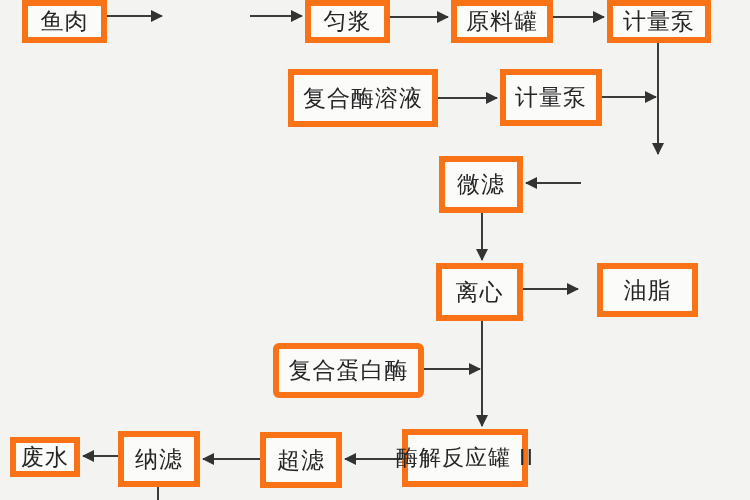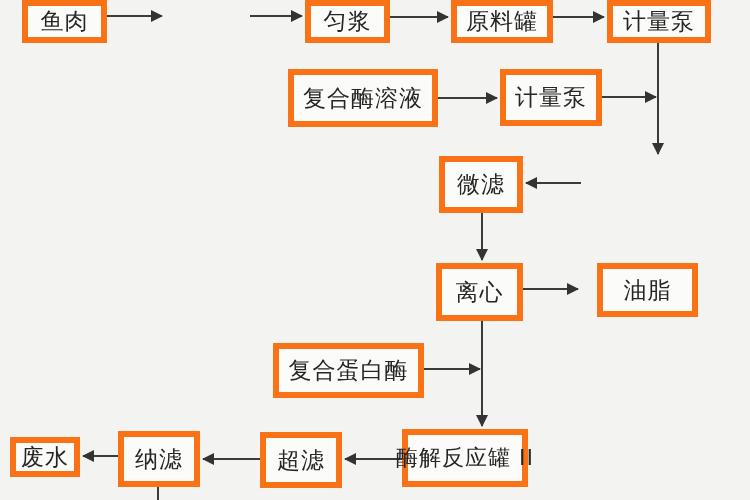--- a/index.html
+++ b/index.html
@@ -78,21 +78,21 @@
 
   <div class="node" style="left:500px; top:69px; width:102px; height:57px;">计量泵</div>
 
   <div class="node" style="left:439px; top:156px; width:84px; height:57px;">微滤</div>
 
 
   <div class="node" style="left:436px; top:263px; width:87px; height:58px;">离心</div>
 
   <div class="node" style="left:581px; top:263px; width:101px; height:54px;margin-left:16px;">油脂</div>
 
-  <div class="node" style="left:273px; top:343px; width:151px; height:55px;">复合蛋白酶</div>
+  <div class="node" style="left:273px; top:343px; width:151px; height:55px;border-radius:6px;">复合蛋白酶</div>
 
   <div class="node small" style="left:402px; top:429px; width:126px; height:58px;">酶解反应罐 II</div>
 
   <div class="node" style="left:260px; top:432px; width:82px; height:56px;text-align:right;">超滤</div>
 
   <div class="node" style="left:118px; top:431px; width:82px; height:56px;">纳滤</div>
 
   <div class="node" style="left:10px; top:437px; width:70px; height:40px;">废水</div>
 
 </div>

